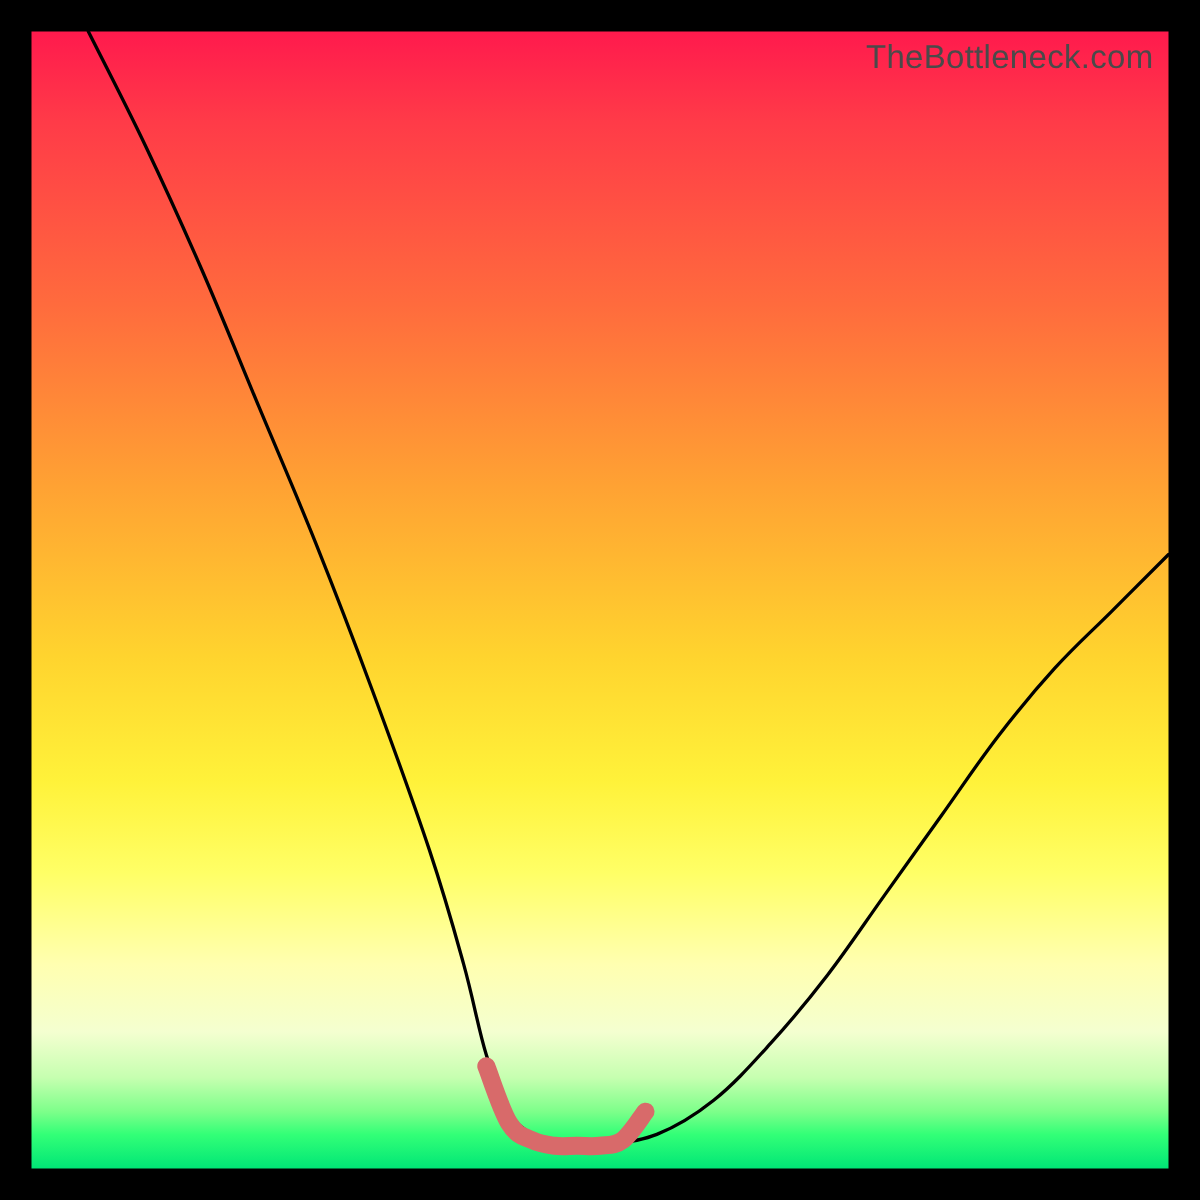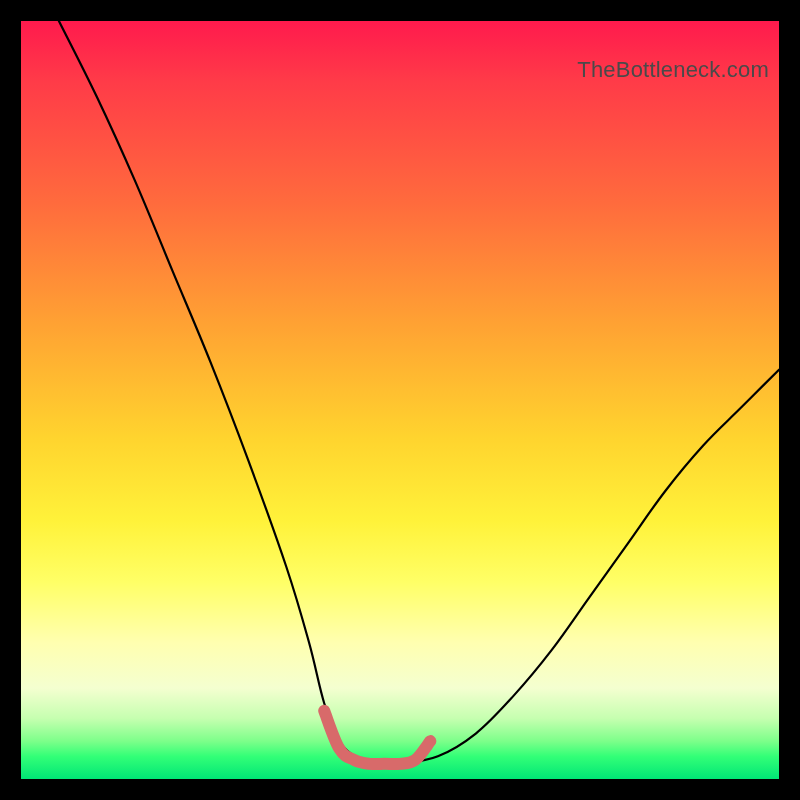--- a/index.html
+++ b/index.html
@@ -46,21 +46,20 @@
     position: absolute;
     top: 4px;
     right: 10px;
     color: #4a4a4a;
     font-size: 22px;
     font-weight: 500;
     letter-spacing: 0.2px;
     text-align: right;
     white-space: nowrap;
     user-select: none;
-    margin-top: 32px;
   }
   svg.curves {
     position: absolute;
     left: 0;
     top: 0;
     width: 758px;
     height: 758px;
     overflow: visible;
   }
 </style>

